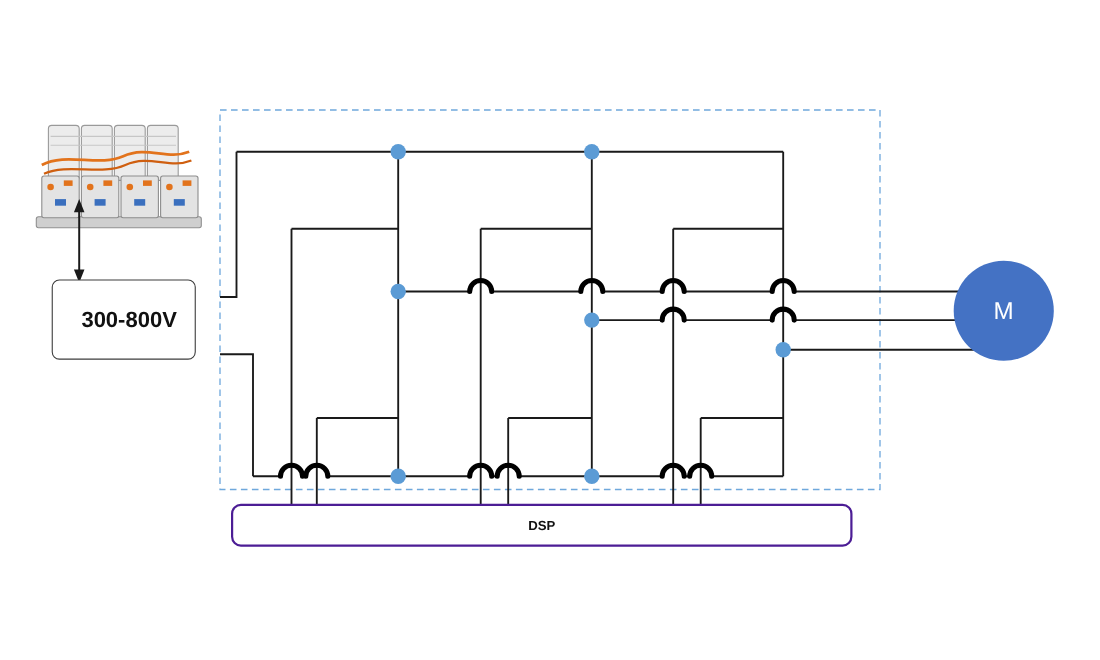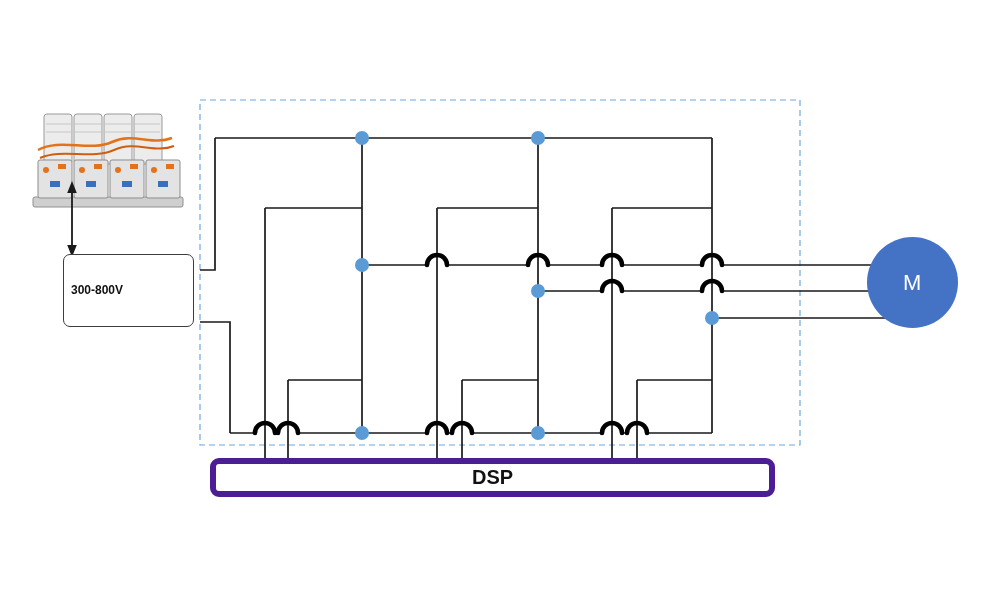--- a/index.html
+++ b/index.html
@@ -5,28 +5,28 @@
   html,body{margin:0;padding:0;background:#ffffff;}
   .stage{
     position:relative;width:1000px;height:600px;background:#ffffff;overflow:hidden;
     font-family:"Liberation Sans", sans-serif;
   }
   .stage svg{position:absolute;left:0;top:0;}
   .bms-box{
     position:absolute;left:47px;top:254px;width:131px;height:73px;
     border:1.6px solid #3c3c3c;border-radius:7px;background:#ffffff;
     display:flex;flex-direction:column;justify-content:center;
-    padding-left:7px;box-sizing:border-box;
-    font-weight:bold;font-size:12px;line-height:1.4;color:#111111;margin-left:16px;
+    padding-left:26px;box-sizing:border-box;
+    font-weight:bold;font-size:20px;line-height:1.4;color:#111111;
   }
   .dsp-box{
     position:absolute;left:210px;top:458px;width:565px;height:39px;
-    border:6px solid #4c1d95;border-radius:9px;background:#ffffff;
+    border:2px solid #4c1d95;border-radius:9px;background:#ffffff;
     display:flex;align-items:center;justify-content:center;
-    font-weight:bold;font-size:20px;color:#111111;box-sizing:border-box;
+    font-weight:bold;font-size:12px;color:#111111;box-sizing:border-box;
   }
   .motor{
     position:absolute;left:867px;top:237px;width:91px;height:91px;
     border-radius:50%;background:#4472c4;color:#ffffff;
     display:flex;align-items:center;justify-content:center;
     font-size:22px;font-weight:400;letter-spacing:0.5px;
   }
 </style>
 </head>
 <body>

